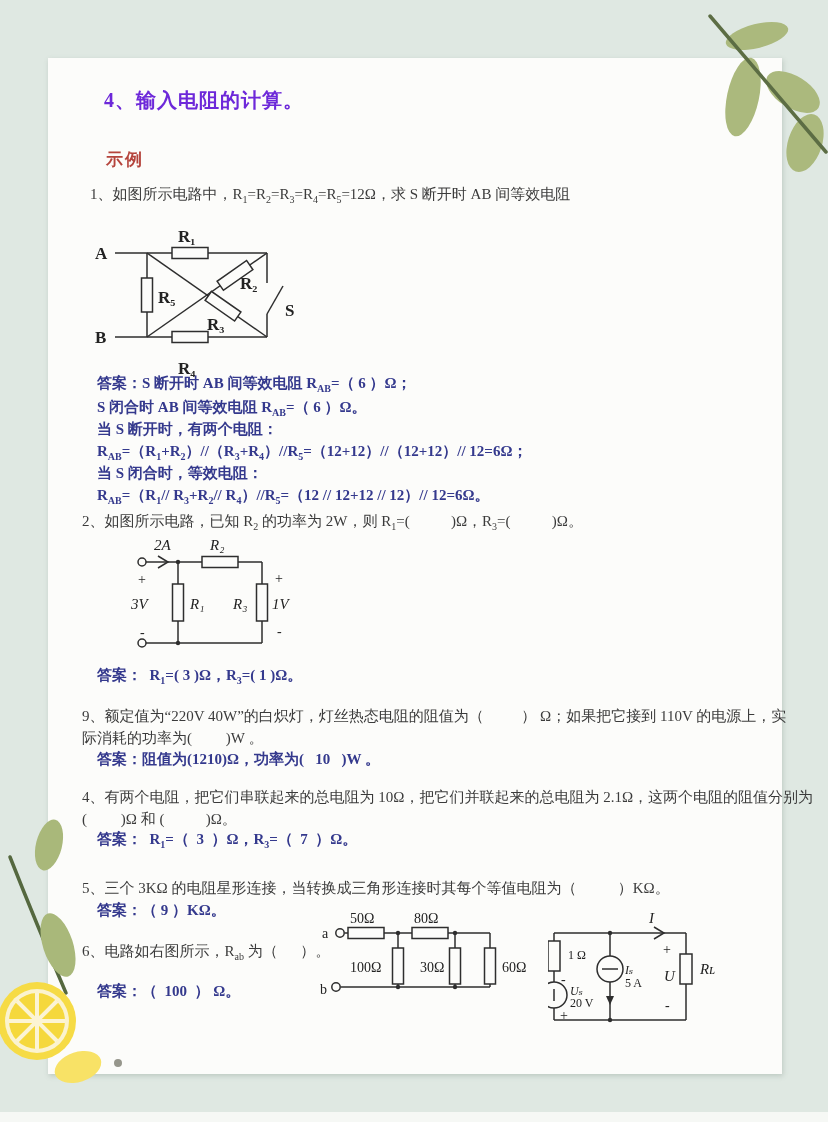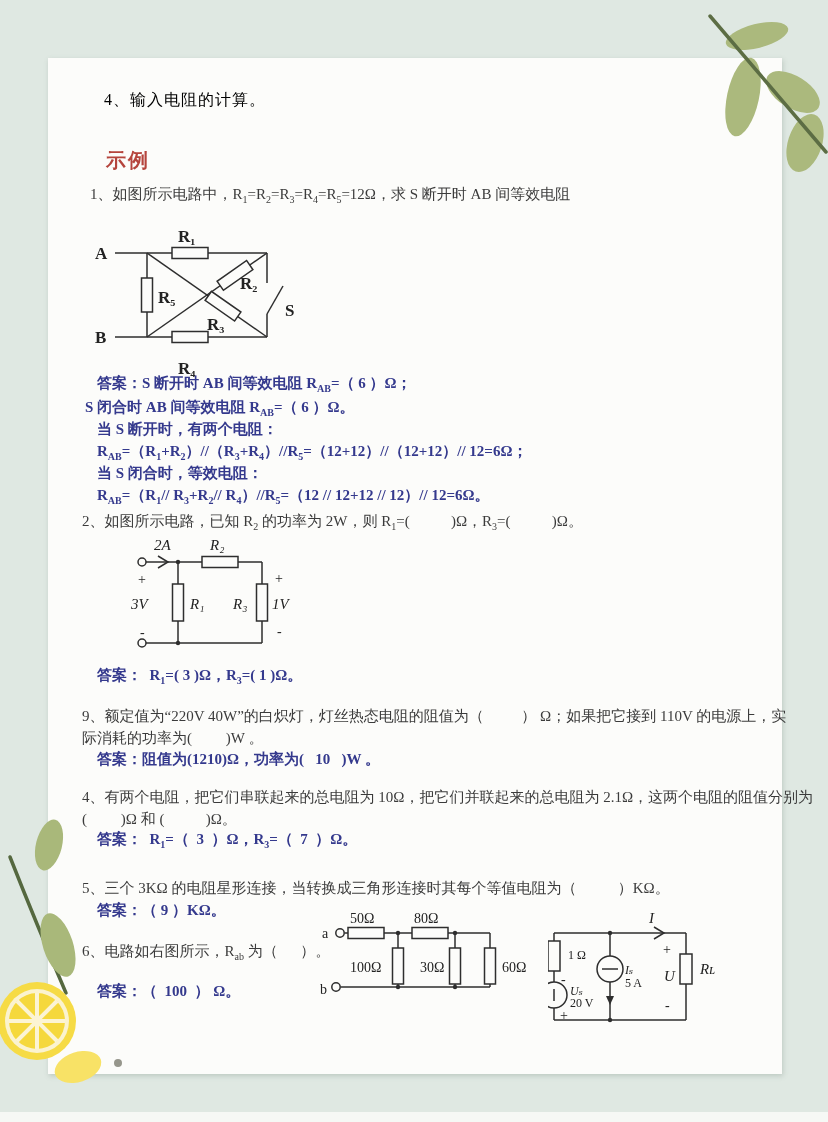--- a/index.html
+++ b/index.html
@@ -6,22 +6,22 @@
   body{width:828px;height:1122px;position:relative;overflow:hidden;
        background:#dfe8e2;font-family:"Liberation Serif","DejaVu Serif",serif;}
   .stage{position:absolute;inset:0;}
   .page{position:absolute;left:48px;top:58px;width:734px;height:1016px;
         background:#fcfcfa;box-shadow:1px 2px 5px rgba(90,110,100,.25);z-index:1;}
   .bottom-strip{position:absolute;left:0;top:1112px;width:828px;height:10px;background:#f6f8f5;z-index:0;}
   .t{position:absolute;z-index:2;font-size:15px;color:#3b3b3b;white-space:pre;line-height:20px;}
   .t sub{font-size:10px;line-height:0;}
   .ans{color:#34398d;font-weight:bold;text-align:right;}
   .em{color:#34398d;font-weight:bold;}
-  .title{font-size:16px;letter-spacing:1px;color:#000000;}
-  .sec{font-size:20px;font-weight:bold;color:#b5443c;letter-spacing:2px;}
+  .title{font-size:20px;letter-spacing:1px;color:#6d28d9;font-weight:bold;}
+  .sec{font-size:17px;font-weight:bold;color:#b5443c;letter-spacing:2px;}
   .csvg{position:absolute;z-index:2;}
   .deco{position:absolute;z-index:4;}
   .cw{stroke:#2e2e2e;stroke-width:1.5;fill:none;}
   .cbox{fill:#fcfcfa;stroke:#2e2e2e;stroke-width:1.5;}
   .dot{fill:#2e2e2e;}
   .term{fill:#fcfcfa;stroke:#2e2e2e;stroke-width:1.5;}
   .cl{font-family:"Liberation Serif","DejaVu Serif",serif;font-size:14px;fill:#222;}
   .clb{font-size:17px;font-weight:bold;}
   .cli{font-style:italic;font-size:15px;}
   .cls{font-size:12px;}
@@ -52,21 +52,21 @@
     <text class="cl clb" x="10" y="117">B</text>
     <text class="cl clb" x="93" y="16">R₁</text>
     <text class="cl clb" x="73" y="77">R₅</text>
     <text class="cl clb" x="155" y="63">R₂</text>
     <text class="cl clb" x="122" y="104">R₃</text>
     <text class="cl clb" x="93" y="148">R₄</text>
     <text class="cl clb" x="200" y="90">S</text>
   </svg>
 
   <div class="t ans" style="left:97px;top:373px"><span>答案：S 断开时 AB 间等效电阻 R</span><sub>AB</sub><span>=（ 6 ）Ω；</span></div>
-  <div class="t ans" style="left:85px;top:397px"><span>S 闭合时 AB 间等效电阻 R</span><sub>AB</sub><span>=（ 6 ）Ω。</span></div>
+  <div class="t ans" style="left:97px;top:397px"><span>S 闭合时 AB 间等效电阻 R</span><sub>AB</sub><span>=（ 6 ）Ω。</span></div>
   <div class="t ans" style="left:97px;top:419px"><span>当 S 断开时，有两个电阻：</span></div>
   <div class="t ans" style="left:97px;top:441px"><span>R</span><sub>AB</sub><span>=（R</span><sub>1</sub><span>+R</span><sub>2</sub><span>）//（R</span><sub>3</sub><span>+R</span><sub>4</sub><span>）//R</span><sub>5</sub><span>=（12+12）//（12+12）// 12=6Ω；</span></div>
   <div class="t ans" style="left:97px;top:463px"><span>当 S 闭合时，等效电阻：</span></div>
   <div class="t ans" style="left:97px;top:485px"><span>R</span><sub>AB</sub><span>=（R</span><sub>1</sub><span>// R</span><sub>3</sub><span>+R</span><sub>2</sub><span>// R</span><sub>4</sub><span>）//R</span><sub>5</sub><span>=（12 // 12+12 // 12）// 12=6Ω。</span></div>
 
   <div class="t" style="left:82px;top:511px"><span>2、如图所示电路，已知 R</span><sub>2</sub><span> 的功率为 2W，则 R</span><sub>1</sub><span>=(           )Ω，R</span><sub>3</sub><span>=(           )Ω。</span></div>
 
   <svg class="csvg" style="left:130px;top:536px" width="170" height="120" viewBox="0 0 170 120">
     <path class="cw" d="M16,26 H72 M108,26 H132 M132,26 V48 M132,85 V107 M16,107 H132 M48,26 V48 M48,85 V107"></path>
     <polyline class="cw" points="28,20 38,26 28,32"></polyline>

